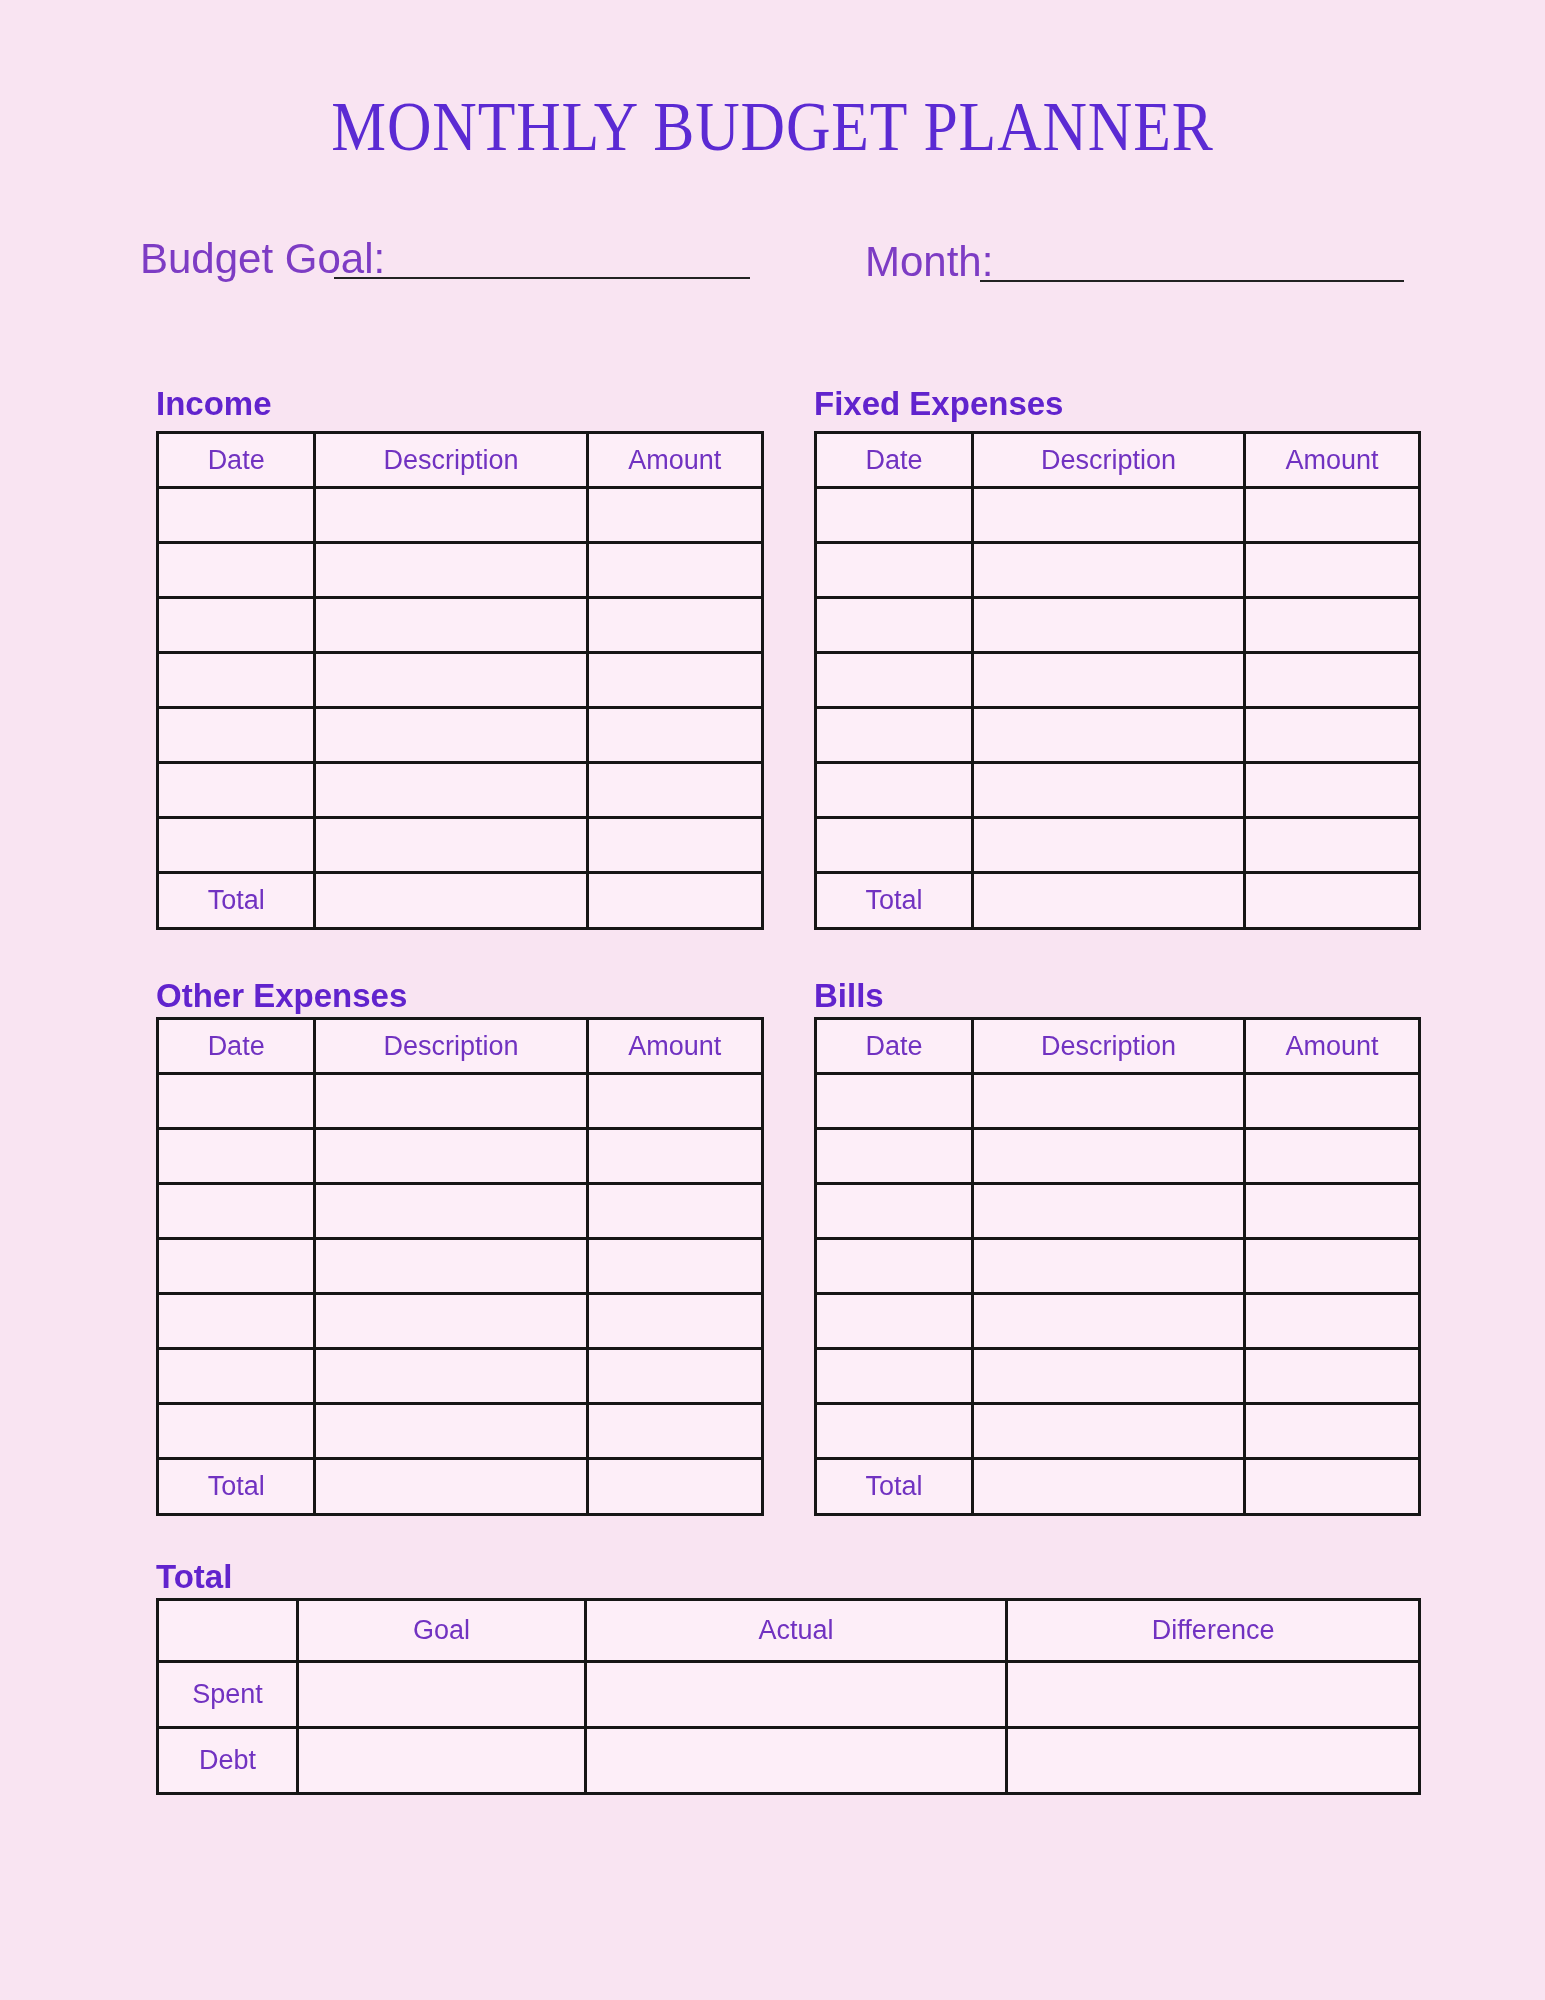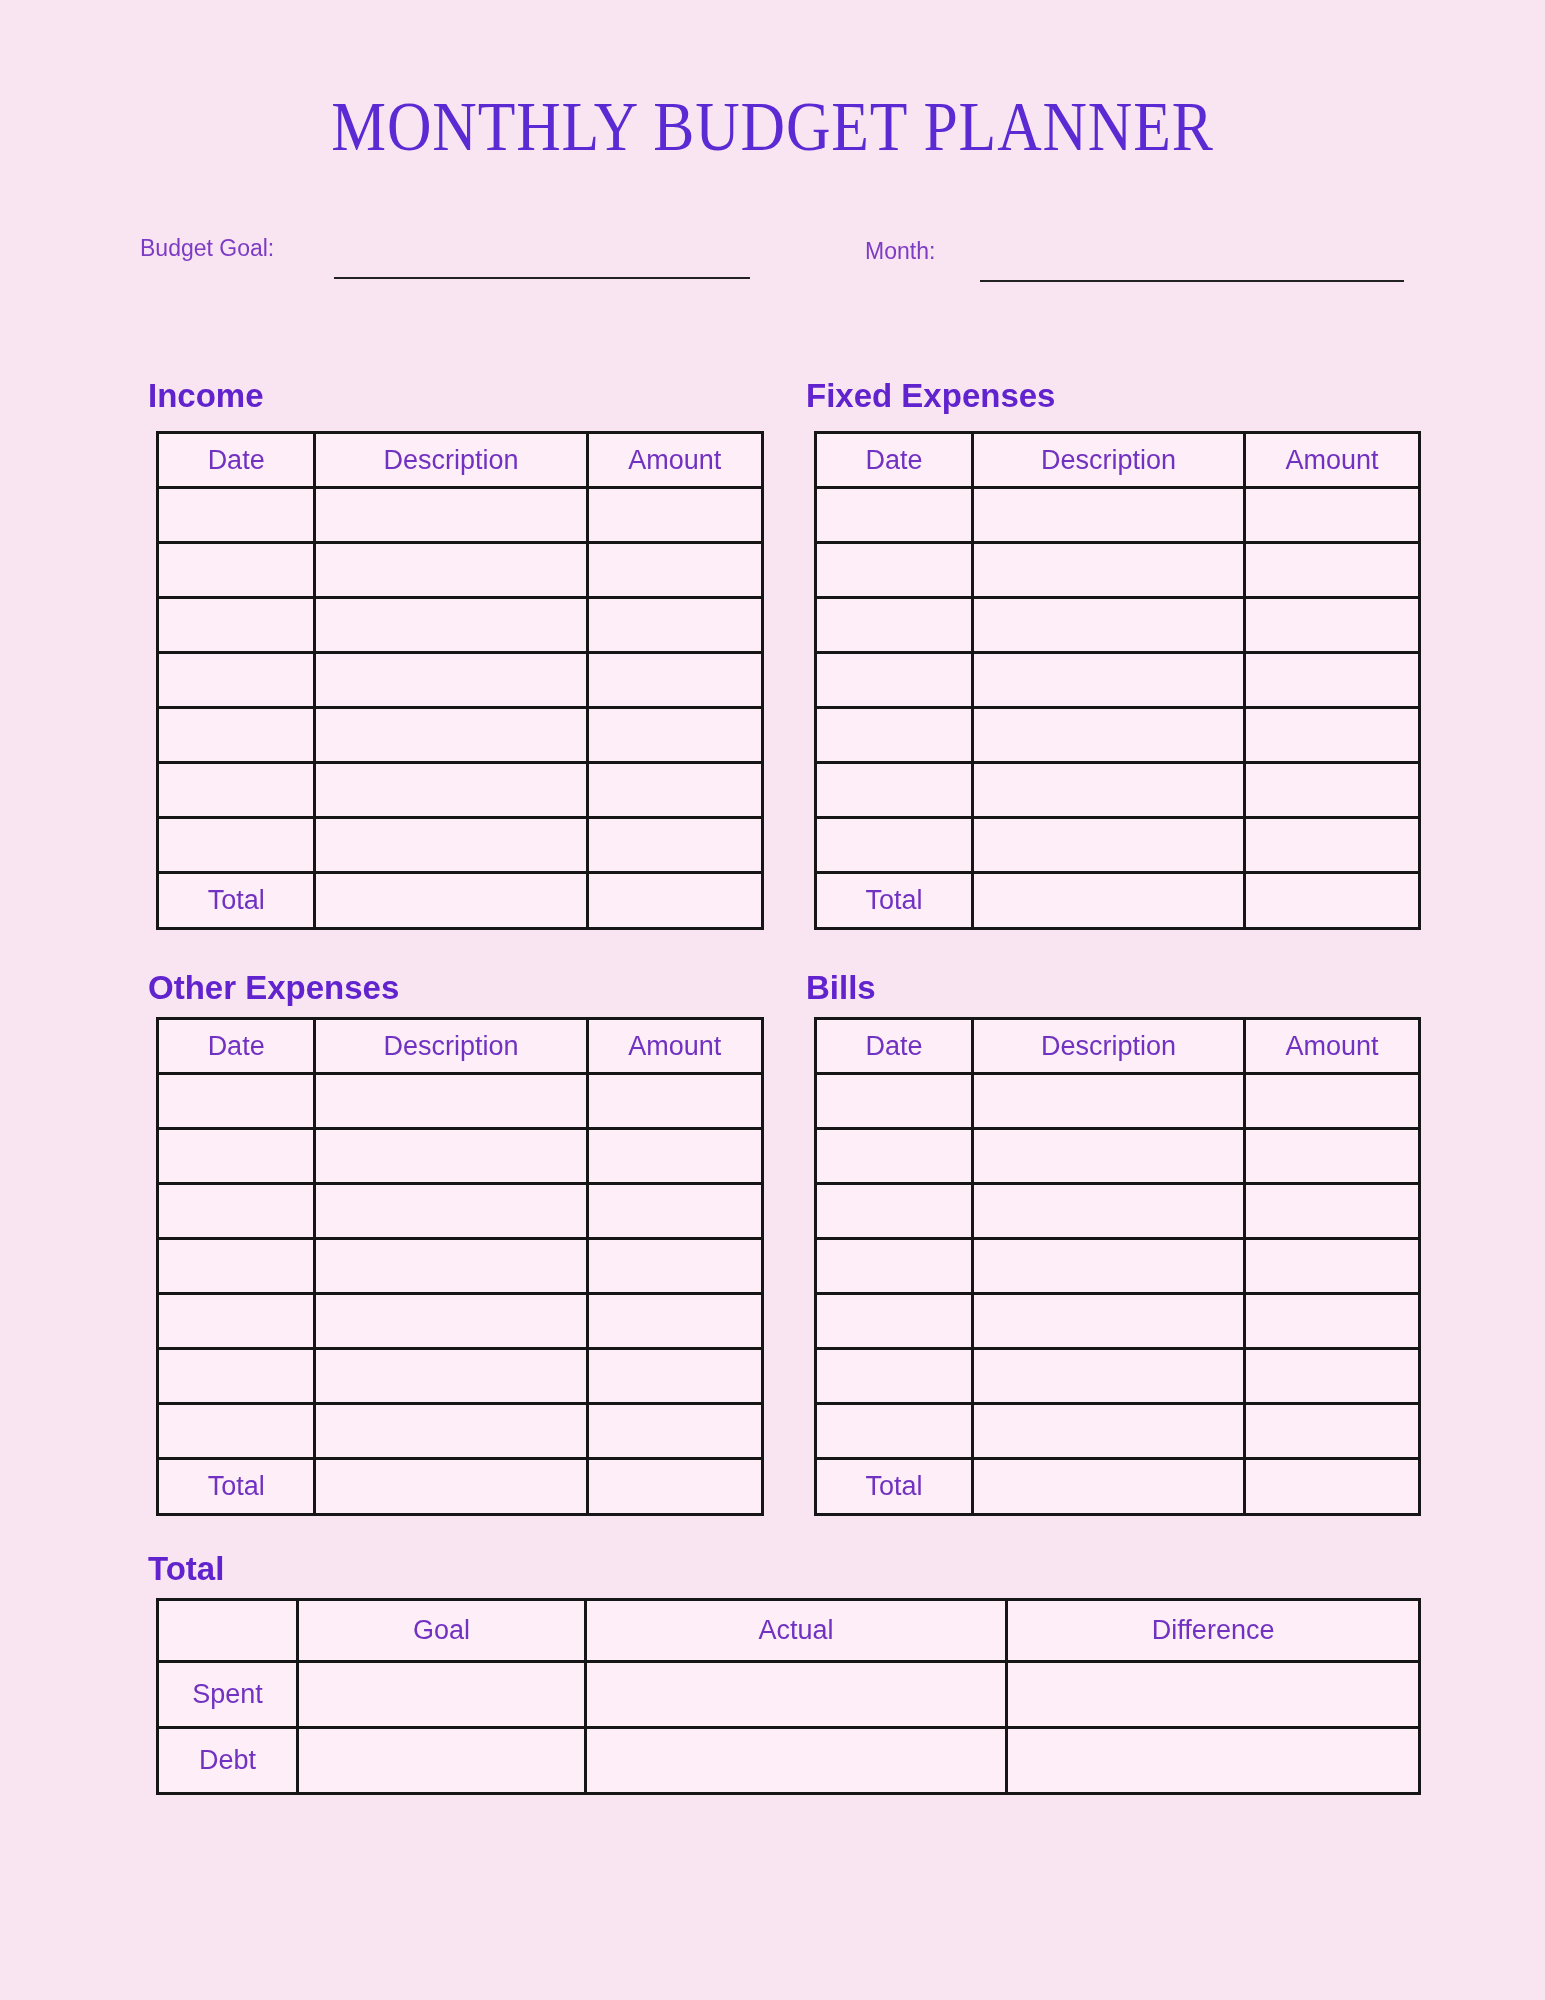--- a/index.html
+++ b/index.html
@@ -21,33 +21,33 @@
     font-family: "Liberation Serif", serif;
     font-weight: 400;
     font-size: 70px;
     line-height: 1;
     letter-spacing: 1px;
     color: var(--title-text, #5b2ad3);
     transform: scaleX(0.88);
   }
   .field-label {
     position: absolute;
-    font-size: 23px;
+    font-size: 42px;
     line-height: 1.1;
     color: var(--field-label-text, #7d3cc4);
     white-space: nowrap;
   }
   .input-line {
     position: absolute;
     height: 2px;
     background: var(--input-line, #222222);
   }
   .section-heading {
     position: absolute;
-    margin: 8px;
+    margin: 16px;
     font-size: 33px;
     line-height: 1.1;
     font-weight: 700;
     color: var(--heading-text, #6123cd);
     white-space: nowrap;
   }
   table {
     position: absolute;
     border-collapse: collapse;
     table-layout: fixed;

